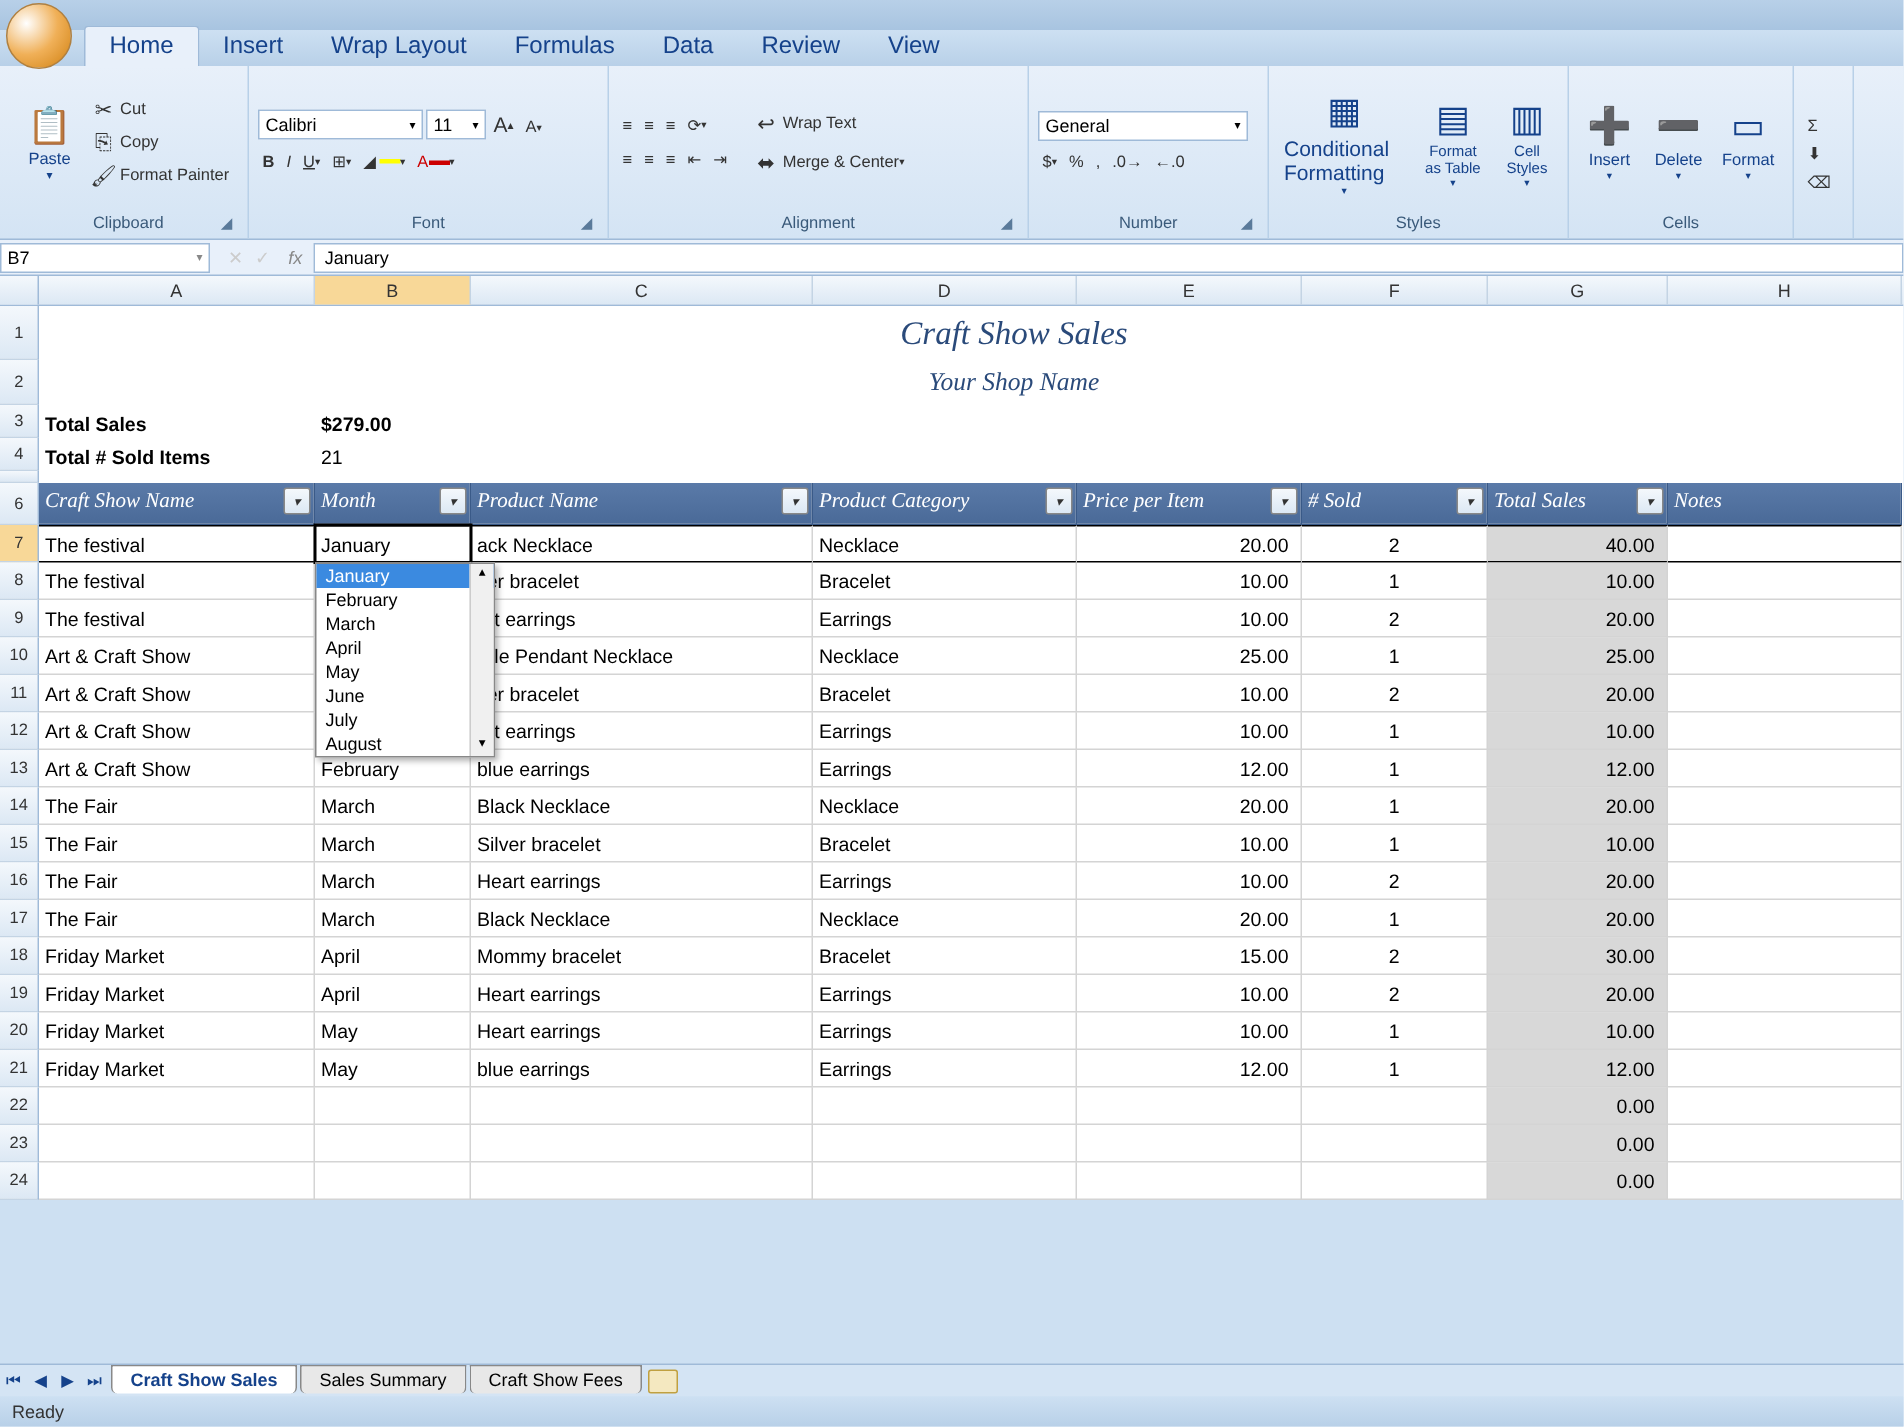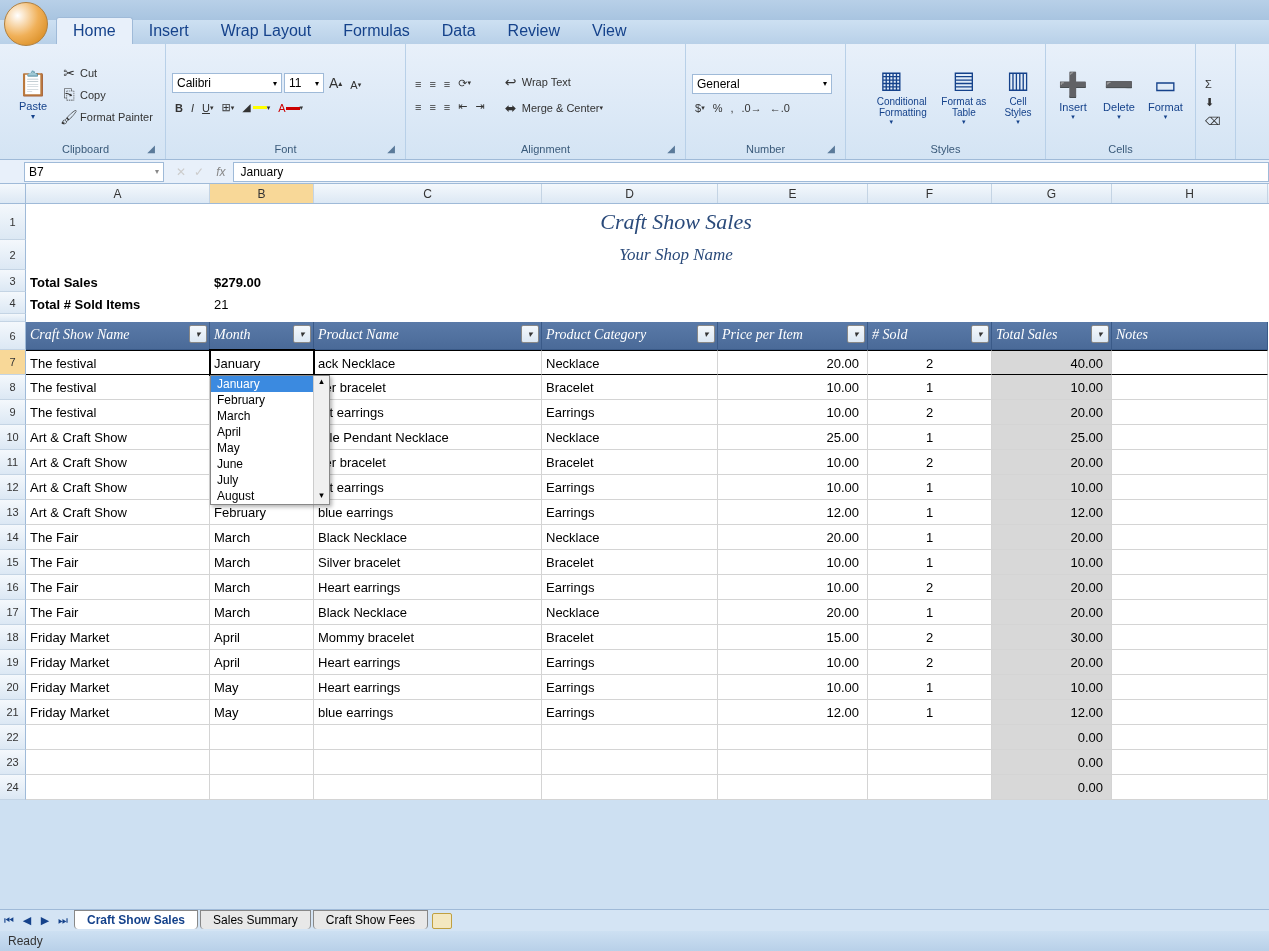--- a/index.html
+++ b/index.html
@@ -23,21 +23,21 @@
 .ricon { width:32px; height:32px; display:flex; align-items:center; justify-content:center; font-size:24px; }
 .ricon-sm { width:16px; height:16px; display:inline-flex; align-items:center; justify-content:center; font-size:14px; }
 .rcol { display:flex; flex-direction:column; gap:2px; justify-content:center;}
 .rrow { display:flex; gap:2px; align-items:flex-end; }
 .rmini { padding:2px 3px; cursor:pointer; border-radius:2px; color:#333; font-size:11px; display:inline-flex; align-items:center;}
 .combo { background:#fff; border:1px solid #9fbad8; height:20px; font-size:12px; padding:0 4px; display:inline-flex; align-items:center; justify-content:space-between;}
 .dlaunch { position:absolute; right:2px; bottom:2px; width:12px; height:12px; font-size:10px; color:#5a7a9a; cursor:pointer;}
 
 
 .namebox-row { height:24px; background:#e8f0fa; border-bottom:1px solid #9fbad8; display:flex; align-items:center; }
-.namebox { width:140px; height:20px; margin-left:24px; background:#fff; border:1px solid #9fbad8; display:flex; align-items:center; padding:0 4px; justify-content:space-between;}
+.namebox { width:140px; height:20px; background:#fff; border:1px solid #9fbad8; display:flex; align-items:center; padding:0 4px; justify-content:space-between;}
 .fx-area { flex:1; display:flex; align-items:center; margin-left:8px;}
 .fx-lbl { font-style:italic; color:#888; padding:0 8px;}
 .formula-input { flex:1; height:20px; background:#fff; border:1px solid #9fbad8; padding:0 6px; display:flex; align-items:center;}
 
 
 .grid-wrap { position:relative; background:#fff; }
 .colhdr-row { display:flex; height:20px; background:linear-gradient(#f4f8fc,#dce8f4); border-bottom:1px solid #9fbad8;}
 .corner { width:26px; border-right:1px solid #9fbad8; background:linear-gradient(#f4f8fc,#dce8f4);}
 .colhdr { border-right:1px solid #c4d4e4; text-align:center; font-size:12px; color:#333; line-height:20px;}
 .colhdr.sel { background:#f8d898; }
@@ -194,21 +194,21 @@
         <div class="rmini">←.0</div>
       </div>
     </div>
     <div class="rgroup-label"><span>Number</span><span class="dlaunch">◢</span></div>
   </div>
 
   <div class="rgroup" style="width:200px">
     <div class="rgroup-body">
       <div class="rbtn">
           <div class="ricon">▦</div>
-          <span style="font-size:10px;text-align:right">Conditional Formatting</span>
+          <span style="font-size:14px;text-align:left">Conditional Formatting</span>
           <span style="font-size:7px">▾</span>
         </div>
       <div class="rbtn">
           <div class="ricon">▤</div>
           <span style="font-size:10px;text-align:center">Format as Table</span>
           <span style="font-size:7px">▾</span>
         </div>
       <div class="rbtn">
           <div class="ricon">▥</div>
           <span style="font-size:10px;text-align:center">Cell Styles</span>

